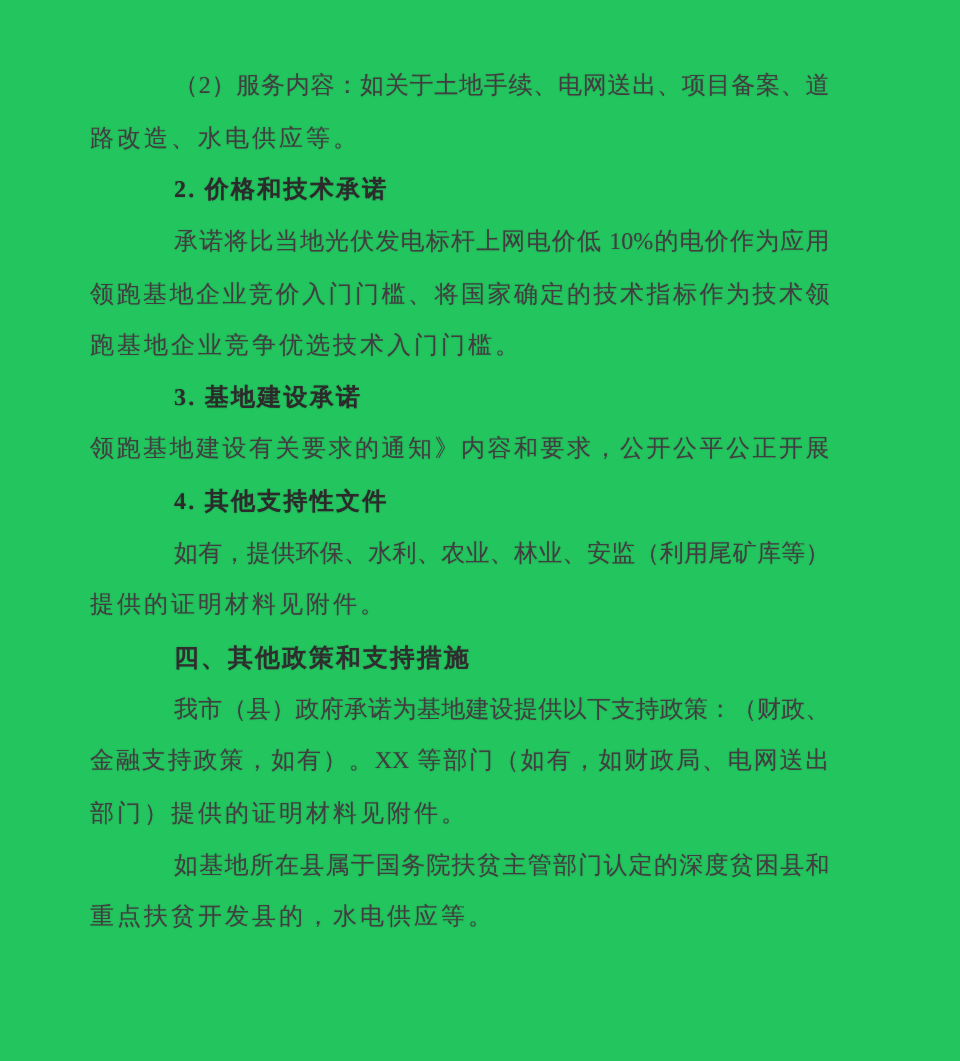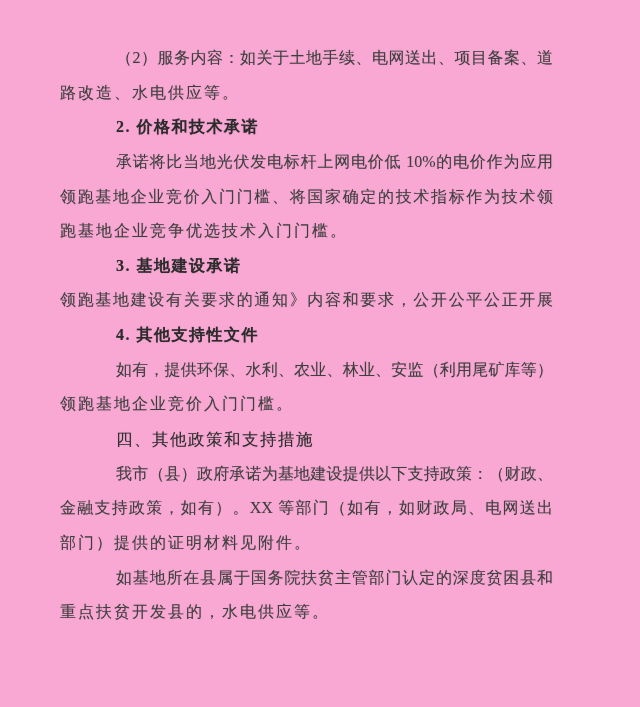--- a/index.html
+++ b/index.html
@@ -4,21 +4,21 @@
 <style>
   html, body {
     margin: 0;
     padding: 0;
     background: #ffffff;
   }
   .page {
     position: relative;
     width: 640px;
     height: 707px;
-    background: #f9a8d4;
+    background: #22c55e;
     overflow: hidden;
     font-family: "Liberation Serif", "DejaVu Serif", serif;
   }
   .content {
     position: absolute;
     left: 60px;
     top: 41px;
     width: 493px;
   }
   .line {
@@ -47,21 +47,21 @@
   .h2 {
     font-weight: bold;
     font-size: 16px;
     letter-spacing: 1.5px;
     color: #2b2b2b;
     text-shadow: 0 0 1px rgba(40,40,40,0.4);
   }
   
   .h1 {
     font-family: "Liberation Sans", "DejaVu Sans", sans-serif;
-    font-weight: normal;
+    font-weight: bold;
     font-size: 16.5px;
     letter-spacing: 1.5px;
     color: #2e2e2e;
     text-shadow: 0 0 1px rgba(45,45,45,0.35);
   }
 </style>
 </head>
 <body>
 
 <div class="page">
@@ -69,21 +69,21 @@
     <div class="line j ind">（2）服务内容：如关于土地手续、电网送出、项目备案、道</div>
     <div class="line end">路改造、水电供应等。</div>
     <div class="line h2 ind">2. 价格和技术承诺</div>
     <div class="line j ind">承诺将比当地光伏发电标杆上网电价低 10%的电价作为应用</div>
     <div class="line j">领跑基地企业竞价入门门槛、将国家确定的技术指标作为技术领</div>
     <div class="line end">跑基地企业竞争优选技术入门门槛。</div>
     <div class="line h2 ind">3. 基地建设承诺</div>
     <div class="line j">领跑基地建设有关要求的通知》内容和要求，公开公平公正开展</div>
     <div class="line h2 ind">4. 其他支持性文件</div>
     <div class="line j ind">如有，提供环保、水利、农业、林业、安监（利用尾矿库等）</div>
-    <div class="line end">领跑基地企业竞价入门门槛。</div>
+    <div class="line end">提供的证明材料见附件。</div>
     <div class="line h1 ind">四、其他政策和支持措施</div>
     <div class="line j ind">我市（县）政府承诺为基地建设提供以下支持政策：（财政、</div>
     <div class="line j">金融支持政策，如有）。XX 等部门（如有，如财政局、电网送出</div>
     <div class="line end">部门）提供的证明材料见附件。</div>
     <div class="line j ind">如基地所在县属于国务院扶贫主管部门认定的深度贫困县和</div>
     <div class="line end">重点扶贫开发县的，水电供应等。</div>
   </div>
 </div>
 
 </body></html>

